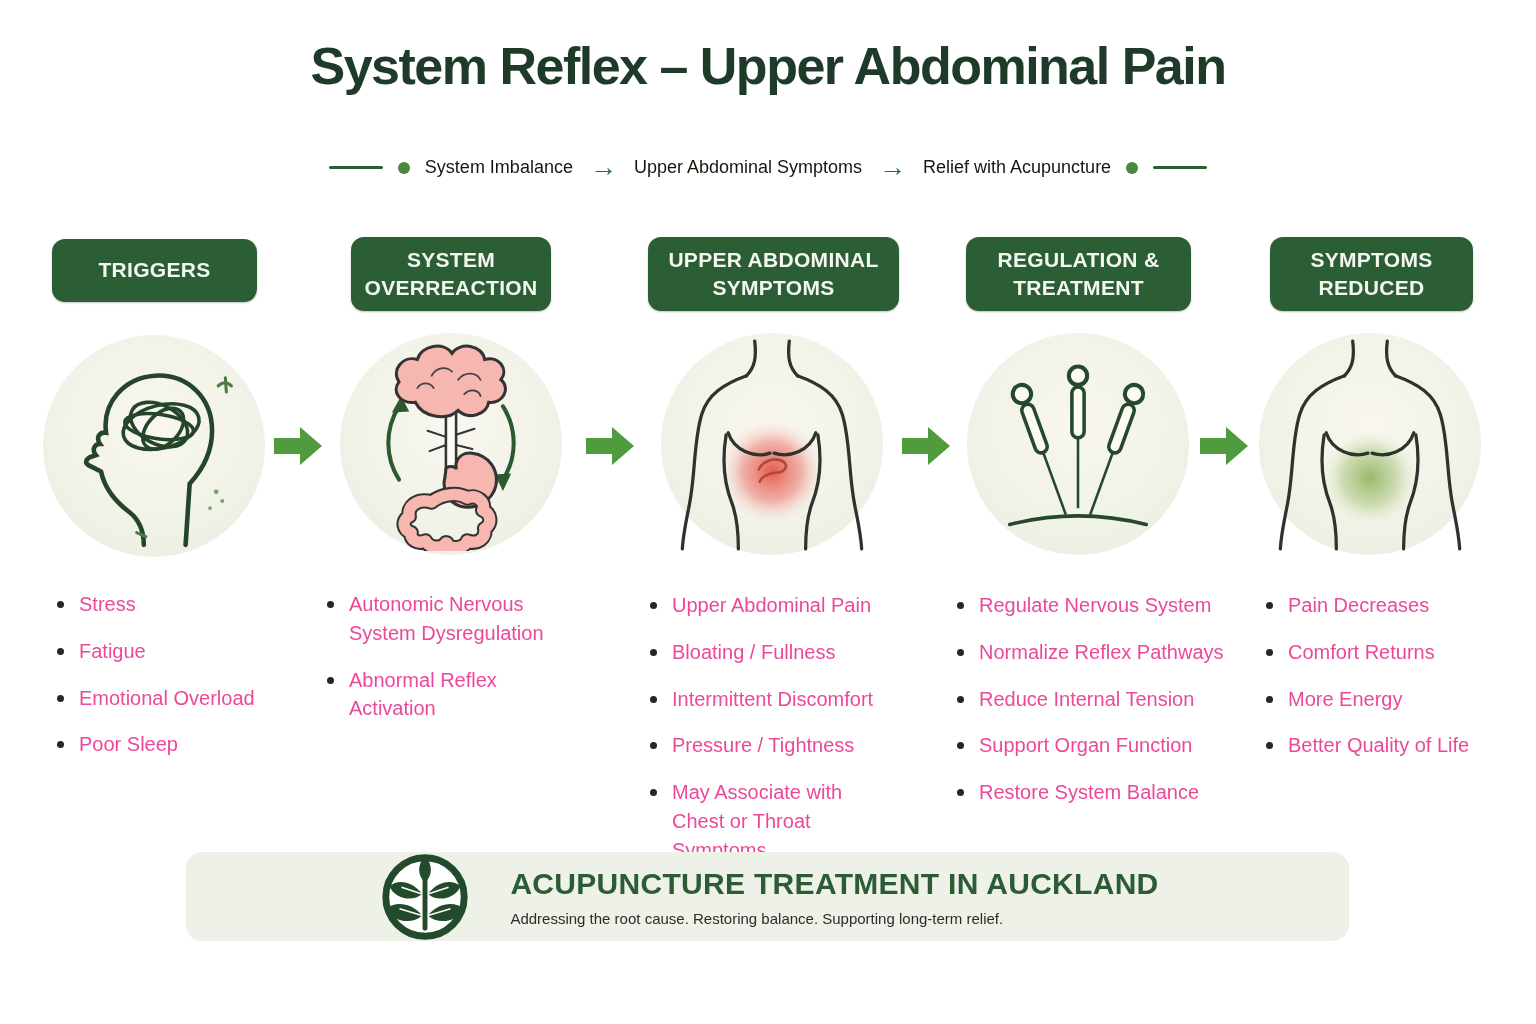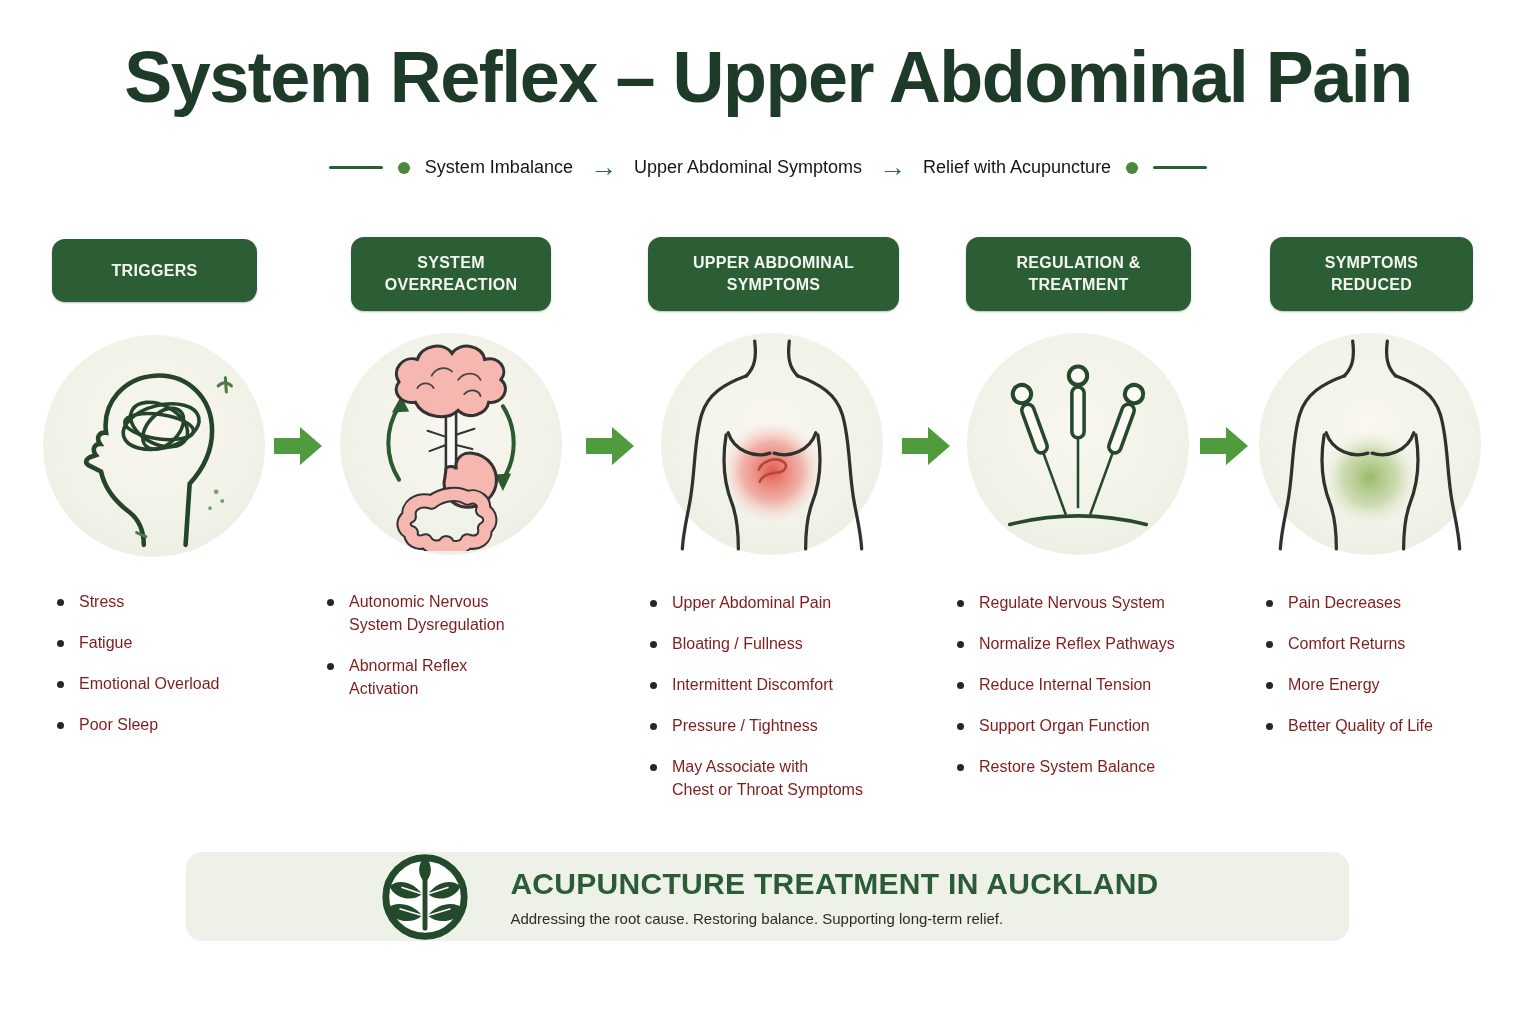--- a/index.html
+++ b/index.html
@@ -6,54 +6,54 @@
   html,body { background:#ffffff; }
   .page {
     position:relative; width:1536px; height:1024px; overflow:hidden;
     background:#ffffff;
     font-family:"Liberation Sans","DejaVu Sans",sans-serif;
     color:#1c221d;
   }
   .title {
     position:absolute; top:36px; left:0; right:0;
     text-align:center;
-    font-size:72px; font-weight:800; letter-spacing:-1.5px;
+    font-size:52px; font-weight:800; letter-spacing:-1.5px;
     color:#1e3a29;
   }
   .flow {
     position:absolute; top:152px; left:0; right:0;
     display:flex; align-items:center; justify-content:center; gap:15px;
   }
   .flow-line { width:54px; height:3px; background:#2c5e36; border-radius:2px; }
   .flow-dot  { width:12px; height:12px; border-radius:50%; background:#48893c; }
   .flow-step { font-size:18px; font-weight:500; color:#15180f; }
   .flow-arrow{ font-size:27px; color:#2f6b33; font-weight:500; padding:0 2px; }
 
   .badge {
     position:absolute;
     background:#2c5e36; color:#f4f7f0;
     border-radius:13px;
     display:flex; align-items:center; justify-content:center;
     text-align:center;
-    font-size:16px; font-weight:700; letter-spacing:0.3px;
+    font-size:21px; font-weight:700; letter-spacing:0.3px;
     line-height:1.35; white-space:pre-line;
     box-shadow:0 1px 2px rgba(0,0,0,0.25);
   }
   .circle {
     position:absolute; width:222px; height:222px; border-radius:50%;
     background:radial-gradient(circle at 50% 42%, #f9f7f0 0%, #f1f2e8 55%, #e9ede0 100%);
     display:flex; align-items:center; justify-content:center;
   }
   .circle svg { width:214px; height:214px; }
   .step-arrow { position:absolute; width:48px; height:42px; }
 
   .list { position:absolute; list-style:none; }
   .list li {
     position:relative; padding-left:24px; margin-bottom:18px;
-    font-size:16px; line-height:1.44; color:#7f1d1d;
+    font-size:20px; line-height:1.44; color:#ec4899;
     white-space:pre-line;
   }
   .list li::before {
     content:""; position:absolute; left:2px; top:0.55em;
     width:7px; height:7px; border-radius:50%; background:#23291f;
   }
 
   .banner {
     position:absolute; left:186px; top:852px; width:1163px; height:89px;
     background:#eef1e8; border-radius:16px;

